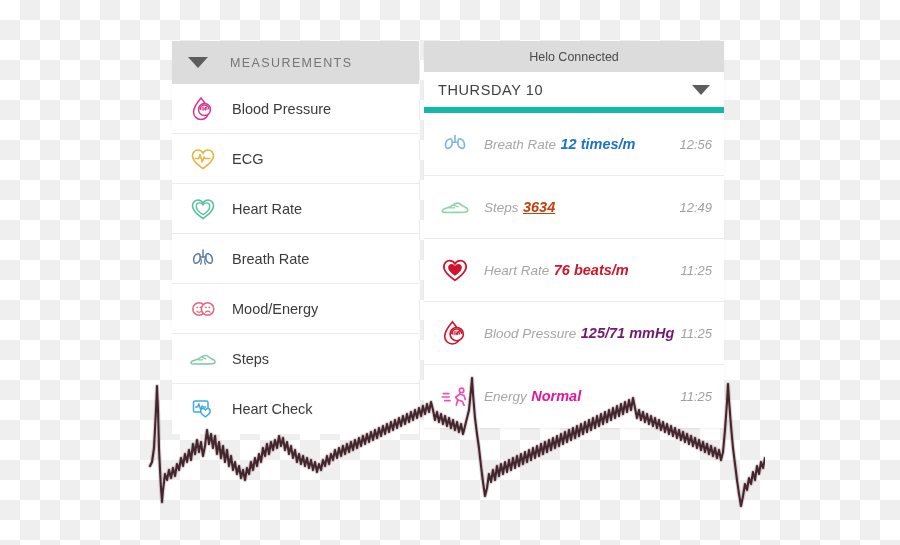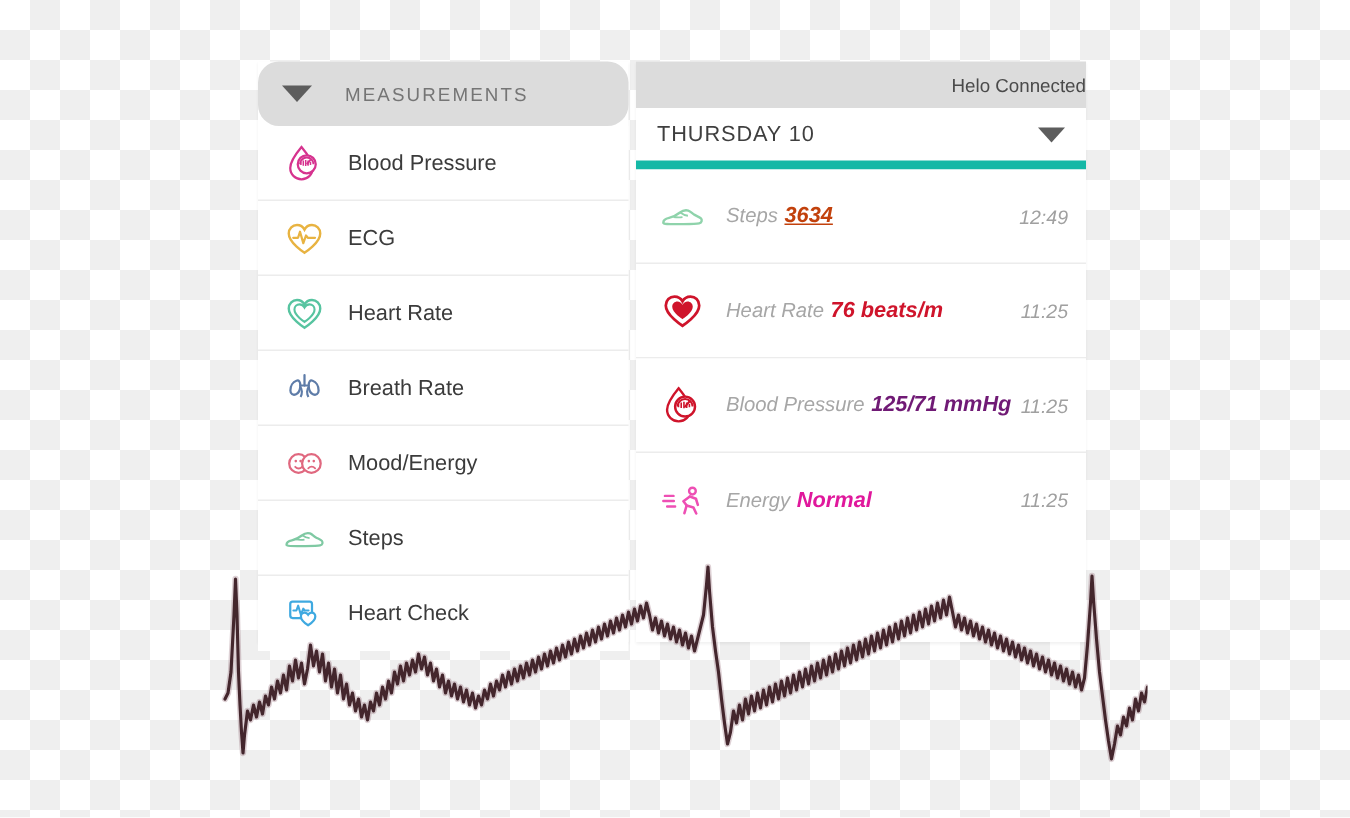--- a/index.html
+++ b/index.html
@@ -32,21 +32,20 @@
     background: #ffffff;
     box-shadow: 0 1px 2px rgba(0,0,0,0.06);
   }
   #left-header {
     height: 43px;
     background: #dcdcdc;
     display: flex;
     align-items: center;
     padding-left: 16px;
     box-sizing: border-box;
-    border-radius: 14px;
   }
   #left-header .caret {
     width: 0; height: 0;
     border-left: 10px solid transparent;
     border-right: 10px solid transparent;
     border-top: 11px solid #5d5d5d;
     margin-right: 22px;
   }
   #left-header .title {
     font-size: 12.5px;
@@ -86,21 +85,21 @@
     width: 300px;
     height: 387px;
     background: #ffffff;
     box-shadow: 0 1px 2px rgba(0,0,0,0.06);
   }
   #right-header {
     height: 31px;
     background: #dcdcdc;
     display: flex;
     align-items: center;
-    justify-content: flex-end;
+    justify-content: center;
   }
   #right-header .title {
     font-size: 12.5px;
     color: #4a4a4a;
     font-weight: 400;
   }
   #day-bar {
     height: 41px;
     display: flex;
     align-items: center;
@@ -288,20 +287,36 @@
 
     <div id="right-header">
       <span class="title">Helo Connected</span>
     </div>
 
     <div id="day-bar">
       <span class="day-label">THURSDAY  10</span>
       <span class="caret"></span>
     </div>
 
+    <div class="reading-row">
+      <span class="icon-wrap">
+        <svg width="30" height="30" viewBox="0 0 28 28" fill="none">
+          <path d="M14 6 v6.4" stroke="#7fb7dd" stroke-width="1.5" stroke-linecap="round"></path>
+          <path d="M11.4 12.4 h5.2" stroke="#7fb7dd" stroke-width="1.4" stroke-linecap="round"></path>
+          <path d="M11.4 12.4 C11.4 15.2 10.4 17 8.7 17.8 C6.7 18.7 5.1 17.6 5.1 15.4 C5.1 12.6 6.7 10 8.9 9.3 C10.5 8.8 11.4 10 11.4 12.4 Z" stroke="#7fb7dd" stroke-width="1.5" fill="none"></path>
+          <path d="M16.6 12.4 C16.6 15.2 17.6 17 19.3 17.8 C21.3 18.7 22.9 17.6 22.9 15.4 C22.9 12.6 21.3 10 19.1 9.3 C17.5 8.8 16.6 10 16.6 12.4 Z" stroke="#7fb7dd" stroke-width="1.5" fill="none"></path>
+        </svg>
+      </span>
+      <span class="texts">
+        <span class="r-name">Breath Rate</span>
+        <span class="r-rule"></span>
+        <span class="r-value" style="color:#1a73c8;">12 times/m</span>
+      </span>
+      <span class="r-time">12:56</span>
+    </div>
 
     <div class="reading-row">
       <span class="icon-wrap">
         <svg width="32" height="30" viewBox="0 0 30 28" fill="none">
           <path d="M3 18.2 C3 16.6 4.6 15.6 6.6 15.2 C9.4 14.6 11.2 13.6 13.2 12 C15 10.6 16.6 10 18.6 10.6 C20.2 11.1 21 12.4 22.6 13.3 C24 14.1 25.8 14.6 26.6 15.6 C27.3 16.5 27.2 18.2 25.4 18.6 C23 19.1 8 19.2 5.4 19 C3.9 18.9 3 18.8 3 18.2 Z" stroke="#8fd3ab" stroke-width="1.5" fill="none" stroke-linejoin="round"></path>
           <path d="M9.4 14.6 c1.6 0.3 3.4 0.4 5.6 0.1" stroke="#8fd3ab" stroke-width="1.2" fill="none"></path>
           <path d="M13.6 11.8 c1.4 1.1 3 1.8 4.8 2" stroke="#8fd3ab" stroke-width="1.2" fill="none"></path>
         </svg>
       </span>
       <span class="texts">

